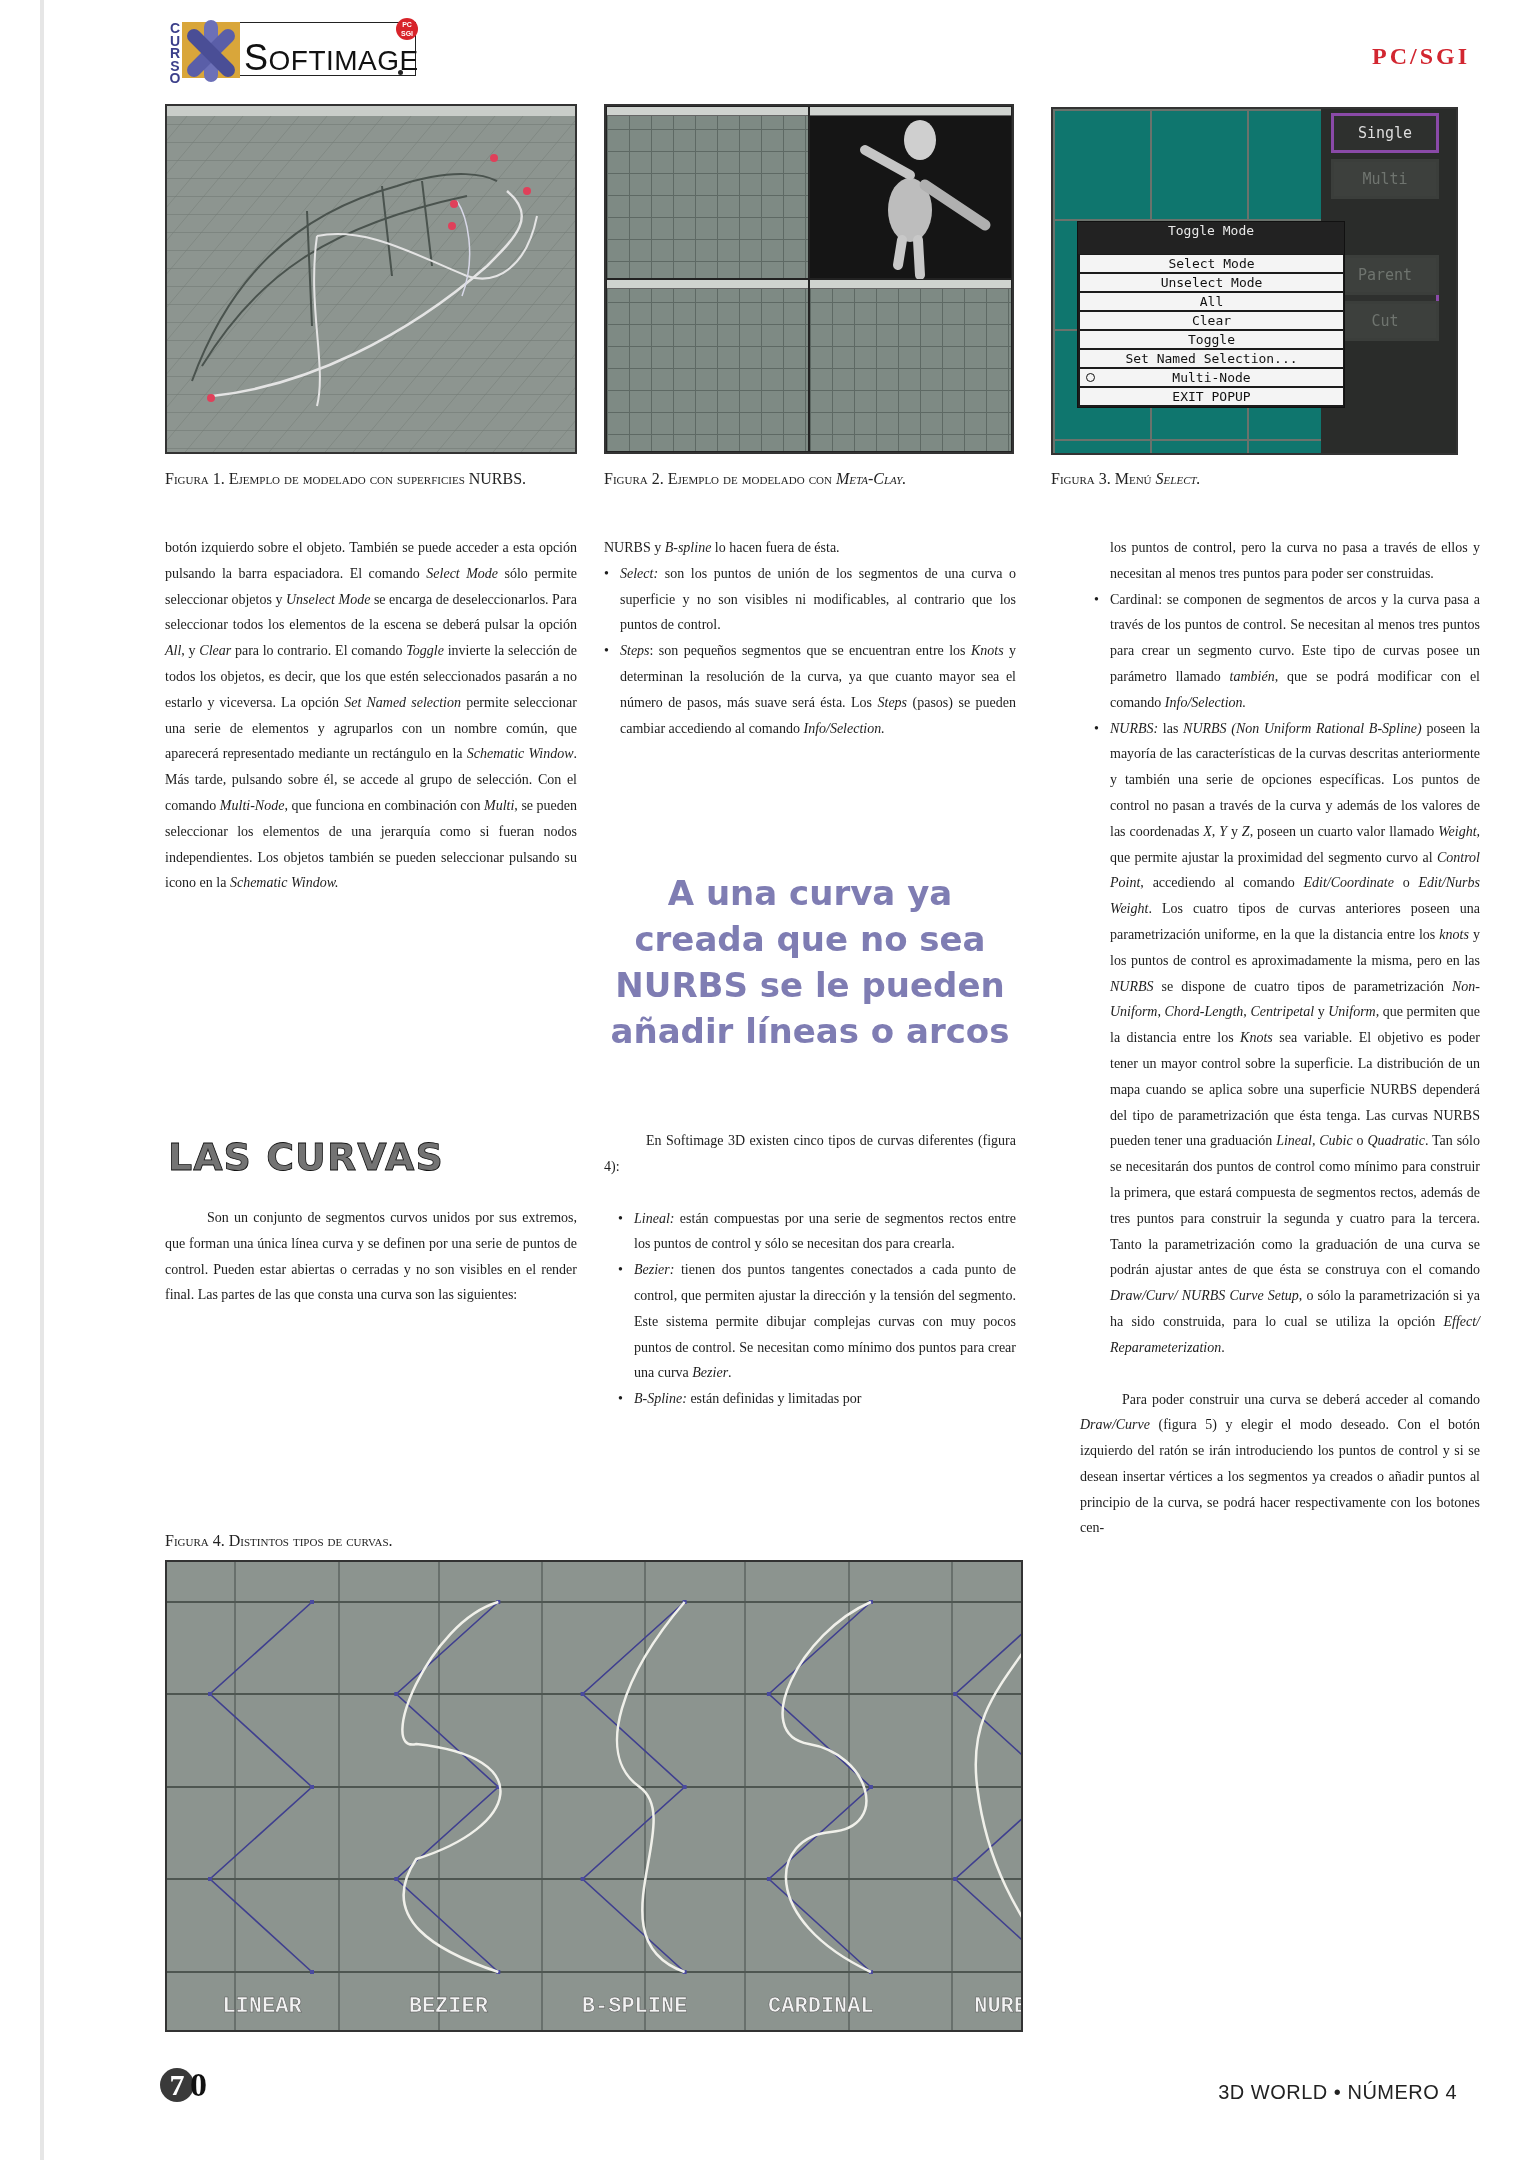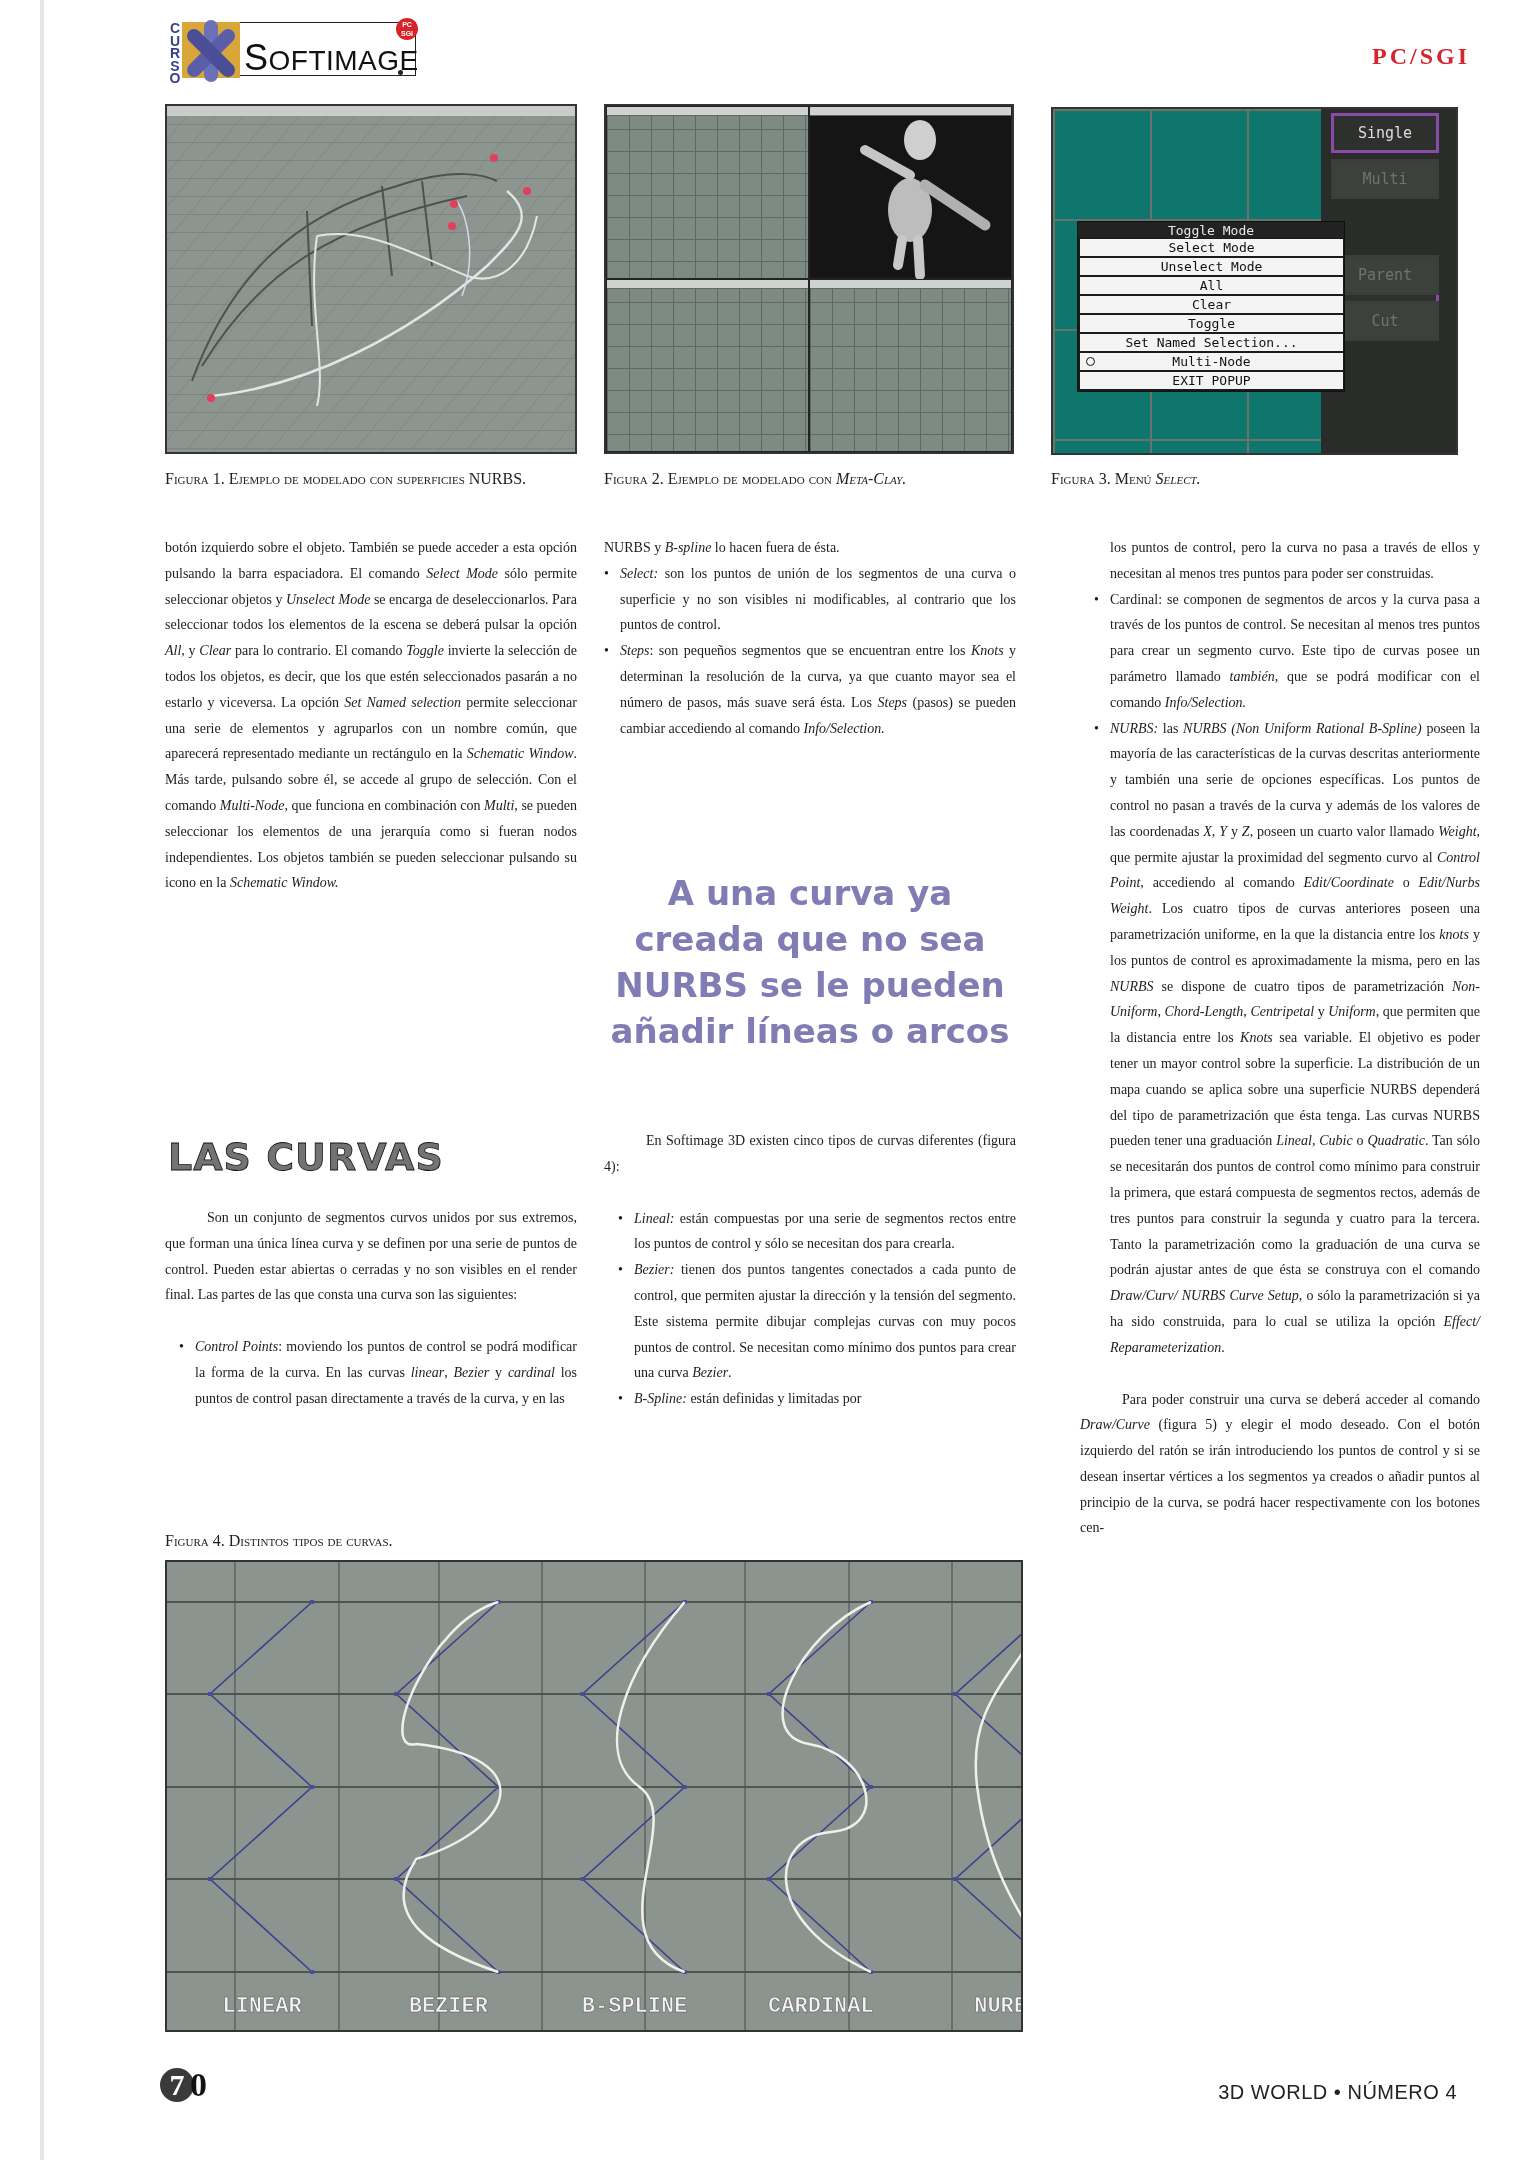--- a/index.html
+++ b/index.html
@@ -28,21 +28,21 @@
   .quad{position:absolute;width:50%;height:50%;box-sizing:border-box;border:1px solid #222;background:#7e8a84;
         background-image:linear-gradient(#5e6964 1px,transparent 1px),linear-gradient(90deg,#5e6964 1px,transparent 1px);background-size:22px 22px;}
   .quad.persp{background:#151515;background-image:none;}
   .grid3{position:absolute;left:0;top:0;width:268px;height:100%;
         background-image:linear-gradient(#6a726c 2px,transparent 2px),linear-gradient(90deg,#6a726c 2px,transparent 2px);background-size:97px 110px;}
   .side-panel{position:absolute;left:268px;top:0;right:0;bottom:0;background:#2a2c2a;}
   .sbtn{position:absolute;left:10px;width:108px;height:40px;box-sizing:border-box;border:3px solid #3b3e3b;background:#3d403d;color:#6f746f;
         font:15px/34px "DejaVu Sans Mono",monospace;text-align:center;}
   .sbtn.active{border-color:#8a4aa8;color:#dedede;background:#2e302e;}
   .popup{position:absolute;left:24px;top:112px;width:266px;background:#1b1b1b;border:1px solid #111;}
-  .popup-title{height:16px;background:#222;color:#e8e8e8;font:13px/18px "DejaVu Sans Mono",monospace;text-align:center;}
+  .popup-title{height:32px;background:#222;color:#e8e8e8;font:13px/18px "DejaVu Sans Mono",monospace;text-align:center;}
   .popup-item{height:17px;margin:1px 1px 2px 2px;background:#f4f4f4;color:#111;font:13px/17px "DejaVu Sans Mono",monospace;text-align:center;position:relative;}
   .popup-item .radio{position:absolute;left:6px;top:4px;width:7px;height:7px;border:1.5px solid #111;border-radius:50%;}
   
   .caption{font:16px/1.35 "Liberation Serif",serif;font-variant:small-caps;color:#222;}
   .caption i{}
   
   .col{font-size:14px;line-height:25.8px;text-align:justify;color:#1c1c1c;}
   .col p{margin:0;}
   .col .indent{text-indent:42px;}
   .col ul{list-style:none;margin:0;padding:0;}
@@ -160,23 +160,20 @@
 <div class="abs caption" style="left:165px;top:468px;width:412px;">Figura 1. Ejemplo de modelado con superficies NURBS.</div>
 <div class="abs caption" style="left:604px;top:468px;width:410px;"><span>Figura 2. Ejemplo de modelado con </span><i>Meta-Clay.</i></div>
 <div class="abs caption" style="left:1051px;top:468px;width:400px;"><span>Figura 3. Menú </span><i>Select.</i></div>
 
 <div class="abs col col1">
   <p>botón izquierdo sobre el objeto. También se puede acceder a esta opción pulsando la barra espaciadora. El comando <i>Select Mode</i> sólo permite seleccionar objetos y <i>Unselect Mode</i> se encarga de deseleccionarlos. Para seleccionar todos los elementos de la escena se deberá pulsar la opción <i>All</i>, y <i>Clear</i> para lo contrario. El comando <i>Toggle</i> invierte la selección de todos los objetos, es decir, que los que estén seleccionados pasarán a no estarlo y viceversa. La opción <i>Set Named selection</i> permite seleccionar una serie de elementos y agruparlos con un nombre común, que aparecerá representado mediante un rectángulo en la <i>Schematic Window</i>. Más tarde, pulsando sobre él, se accede al grupo de selección. Con el comando <i>Multi-Node</i>, que funciona en combinación con <i>Multi</i>, se pueden seleccionar los elementos de una jerarquía como si fueran nodos independientes. Los objetos también se pueden seleccionar pulsando su icono en la <i>Schematic Window.</i></p>
 </div>
 <div class="abs heading">LAS CURVAS</div>
 <div class="abs col" style="left:165px;top:1205px;width:412px;">
   <p class="indent">Son un conjunto de segmentos curvos unidos por sus extremos, que forman una única línea curva y se definen por una serie de puntos de control. Pueden estar abiertas o cerradas y no son visibles en el render final. Las partes de las que consta una curva son las siguientes:</p>
-  <ul style="margin-top:26px;padding-left:14px;">
-    <li><i>Control Points</i>: moviendo los puntos de control se podrá modificar la forma de la curva. En las curvas <i>linear</i>, <i>Bezier</i> y <i>cardinal</i> los puntos de control pasan directamente a través de la curva, y en las</li>
-  </ul>
 </div>
 <div class="abs caption" style="left:165px;top:1530px;width:420px;">Figura 4. Distintos tipos de curvas.</div>
 
 <div class="abs col col2">
   <ul>
     <li style="padding-left:0;" class="nobullet">NURBS y <i>B-spline</i> lo hacen fuera de ésta.</li>
     <li><i>Select:</i> son los puntos de unión de los segmentos de una curva o superficie y no son visibles ni modificables, al contrario que los puntos de control.</li>
     <li><i>Steps</i>: son pequeños segmentos que se encuentran entre los <i>Knots</i> y determinan la resolución de la curva, ya que cuanto mayor sea el número de pasos, más suave será ésta. Los <i>Steps</i> (pasos) se pueden cambiar accediendo al comando <i>Info/Selection.</i></li>
   </ul>
 </div>

